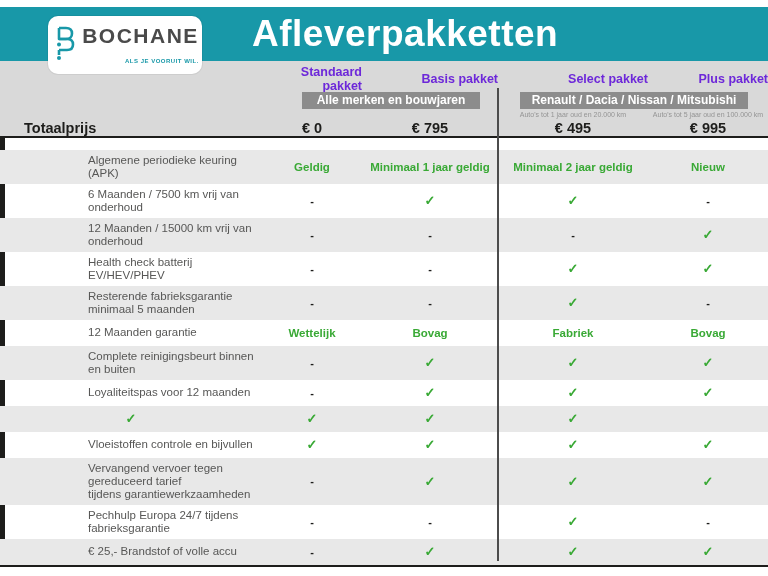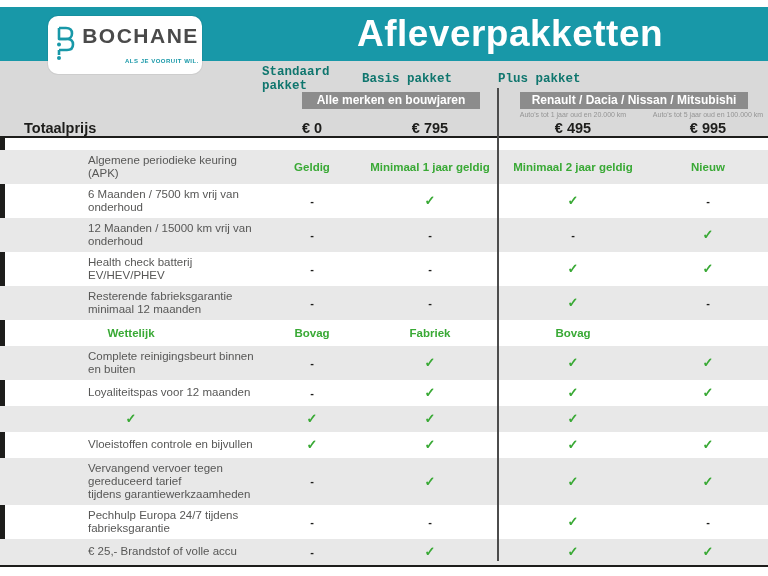--- a/index.html
+++ b/index.html
@@ -9,28 +9,28 @@
   .topstrip{height:10px;background:#ffffff;}
   
   .teal{height:78px;background:#1898A8;position:relative;display:flex;align-items:center;}
   .logo-box{position:absolute;left:48px;top:9px;width:154px;height:58px;background:#ffffff;
             border-radius:10px;display:flex;align-items:center;justify-content:center;gap:7px;
             box-shadow:0 0 0 1px rgba(0,0,0,0.05);}
   .logo-icon svg{display:block;}
   .logo-text{display:flex;flex-direction:column;align-items:flex-end;gap:12px;}
   .brand-name{font-size:21px;font-weight:700;color:#4a4a4a;letter-spacing:1.5px;line-height:22px;}
   .tagline{font-size:6px;color:#1898A8;font-weight:700;letter-spacing:0.5px;margin-top:-1px;}
-  .page-title{margin:0;width:100%;box-sizing:border-box;padding-left:252px;text-align:center;
+  .page-title{margin:0;width:100%;box-sizing:border-box;padding-left:252px;text-align:left;
               font-size:37px;font-weight:800;color:#ffffff;letter-spacing:0.5px;}
   
   .grid{display:grid;grid-template-columns:262px 100px 136px 150px 120px;}
   
   .band{height:78px;background:#D9D9D9;display:flex;flex-direction:column;}
   .hdr-row{height:26px;align-items:center;padding-top:4px;}
-  .col-h{text-align:left;font-weight:700;font-size:12.5px;color:#0f766e;font-family:Liberation Mono, monospace;}
+  .col-h{text-align:right;font-weight:700;font-size:12.5px;color:#6d28d9;}
   .banner-row{height:18px;align-items:center;}
   .banner{background:#8C8C8C;color:#ffffff;font-weight:700;font-size:12px;text-align:center;
           line-height:17px;height:17px;}
   .b1{grid-column:2/4;margin:0 18px 0 40px;}
   .b2{grid-column:4/6;margin:0 20px 0 22px;}
   .cond-row{height:11px;align-items:center;}
   .cond{font-size:7px;color:#949494;text-align:center;}
   .cond-select{grid-column:4;}
   .cond-plus{grid-column:5;}
   .totals{flex:1;align-items:center;}
@@ -74,20 +74,21 @@
       </span>
     </div>
     <h1 class="page-title">Afleverpakketten</h1>
   </header>
 
   <section class="band">
     <div class="grid hdr-row">
       <div></div>
       <div class="col-h">Standaard pakket</div>
       <div class="col-h">Basis pakket</div>
+      <div class="col-h">Select pakket</div>
       <div class="col-h">Plus pakket</div>
     </div>
     <div class="grid banner-row">
       <div></div>
       <div class="banner b1">Alle merken en bouwjaren</div>
       <div class="banner b2">Renault / Dacia / Nissan / Mitsubishi</div>
     </div>
     <div class="grid cond-row">
       <div></div>
       <div class="cond cond-select">Auto's tot 1 jaar oud en 20.000 km</div>
@@ -132,28 +133,29 @@
 
   <div class="grid row">
     <div class="cell label">Health check batterij EV/HEV/PHEV</div>
     <div class="cell val dash">-</div>
     <div class="cell val dash">-</div>
     <div class="cell val check">✓</div>
     <div class="cell val check">✓</div>
   </div>
 
   <div class="grid row striped">
-    <div class="cell label">Resterende fabrieksgarantie minimaal 12 maanden</div>
-    <div class="cell val dash">-</div>
-    <div class="cell val dash">-</div>
-    <div class="cell val check">✓</div>
-    <div class="cell val dash">-</div>
-  </div>
-
-  <div class="grid row">
+    <div class="cell label">Resterende fabrieksgarantie minimaal 5 maanden</div>
+    <div class="cell val dash">-</div>
+    <div class="cell val dash">-</div>
+    <div class="cell val check">✓</div>
+    <div class="cell val dash">-</div>
+  </div>
+
+  <div class="grid row">
+    <div class="cell label">12 Maanden  garantie</div>
     <div class="cell val text-val">Wettelijk</div>
     <div class="cell val text-val">Bovag</div>
     <div class="cell val text-val">Fabriek</div>
     <div class="cell val text-val">Bovag</div>
   </div>
 
   <div class="grid row striped">
     <div class="cell label">Complete reinigingsbeurt binnen en buiten</div>
     <div class="cell val dash">-</div>
     <div class="cell val check">✓</div>

